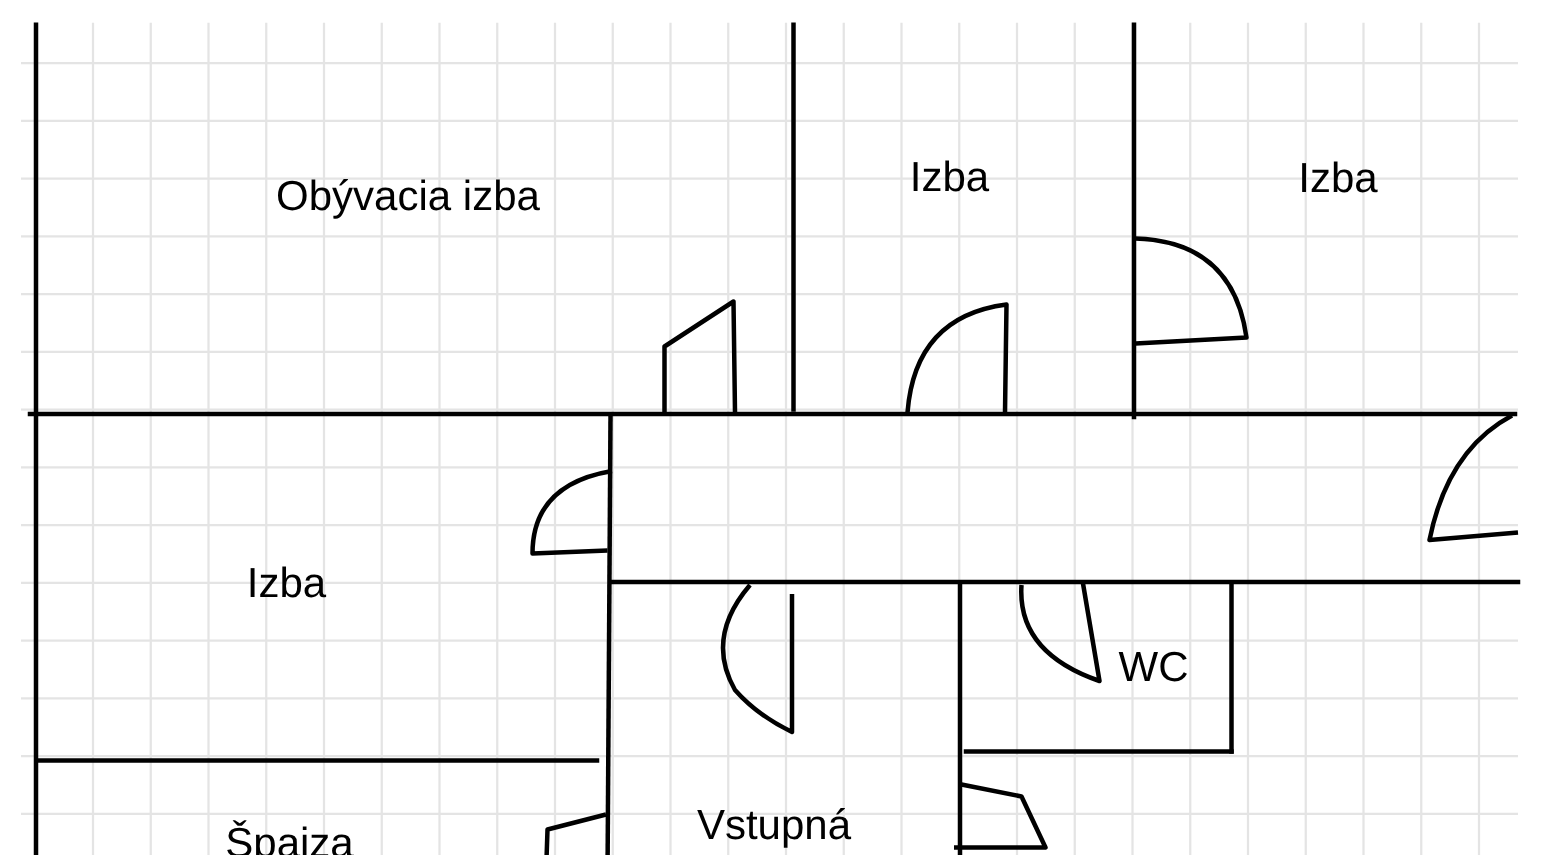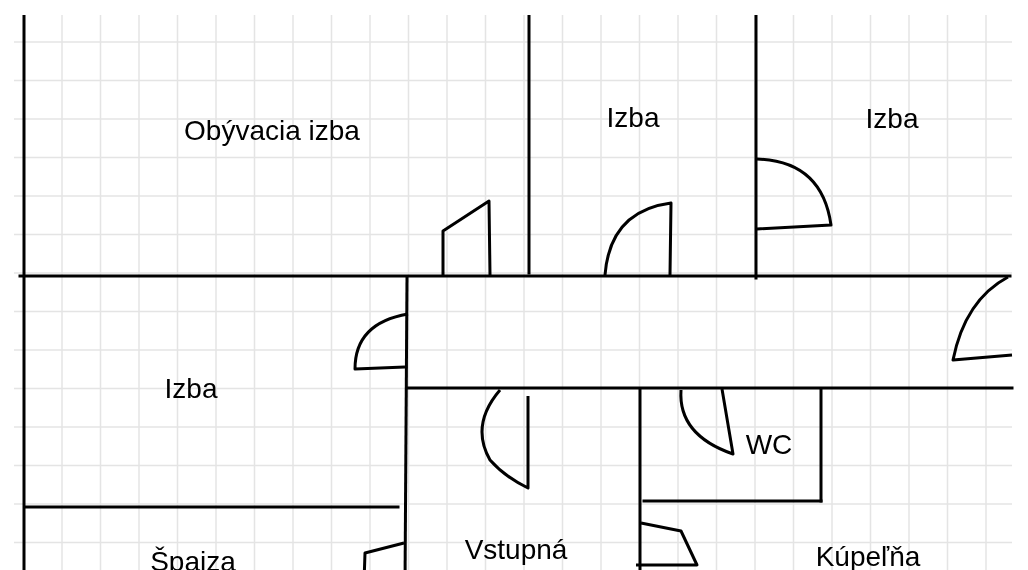--- a/index.html
+++ b/index.html
@@ -79,14 +79,13 @@
       </g>
   </svg>
 
   <div class="label" style="left:272px; top:116px;">Obývacia izba</div>
   <div class="label" style="left:633px; top:103px;">Izba</div>
   <div class="label" style="left:892px; top:104px;">Izba</div>
   <div class="label" style="left:191px; top:374px;">Izba</div>
   <div class="label" style="left:769px; top:430px;">WC</div>
   <div class="label" style="left:193px; top:547px;">Špajza</div>
   <div class="label" style="left:516px; top:535px;">Vstupná</div>
-  <div class="label" style="left:868px; top:542px;">Kúpeľňa</div>
 </div>
 
 </body></html>

